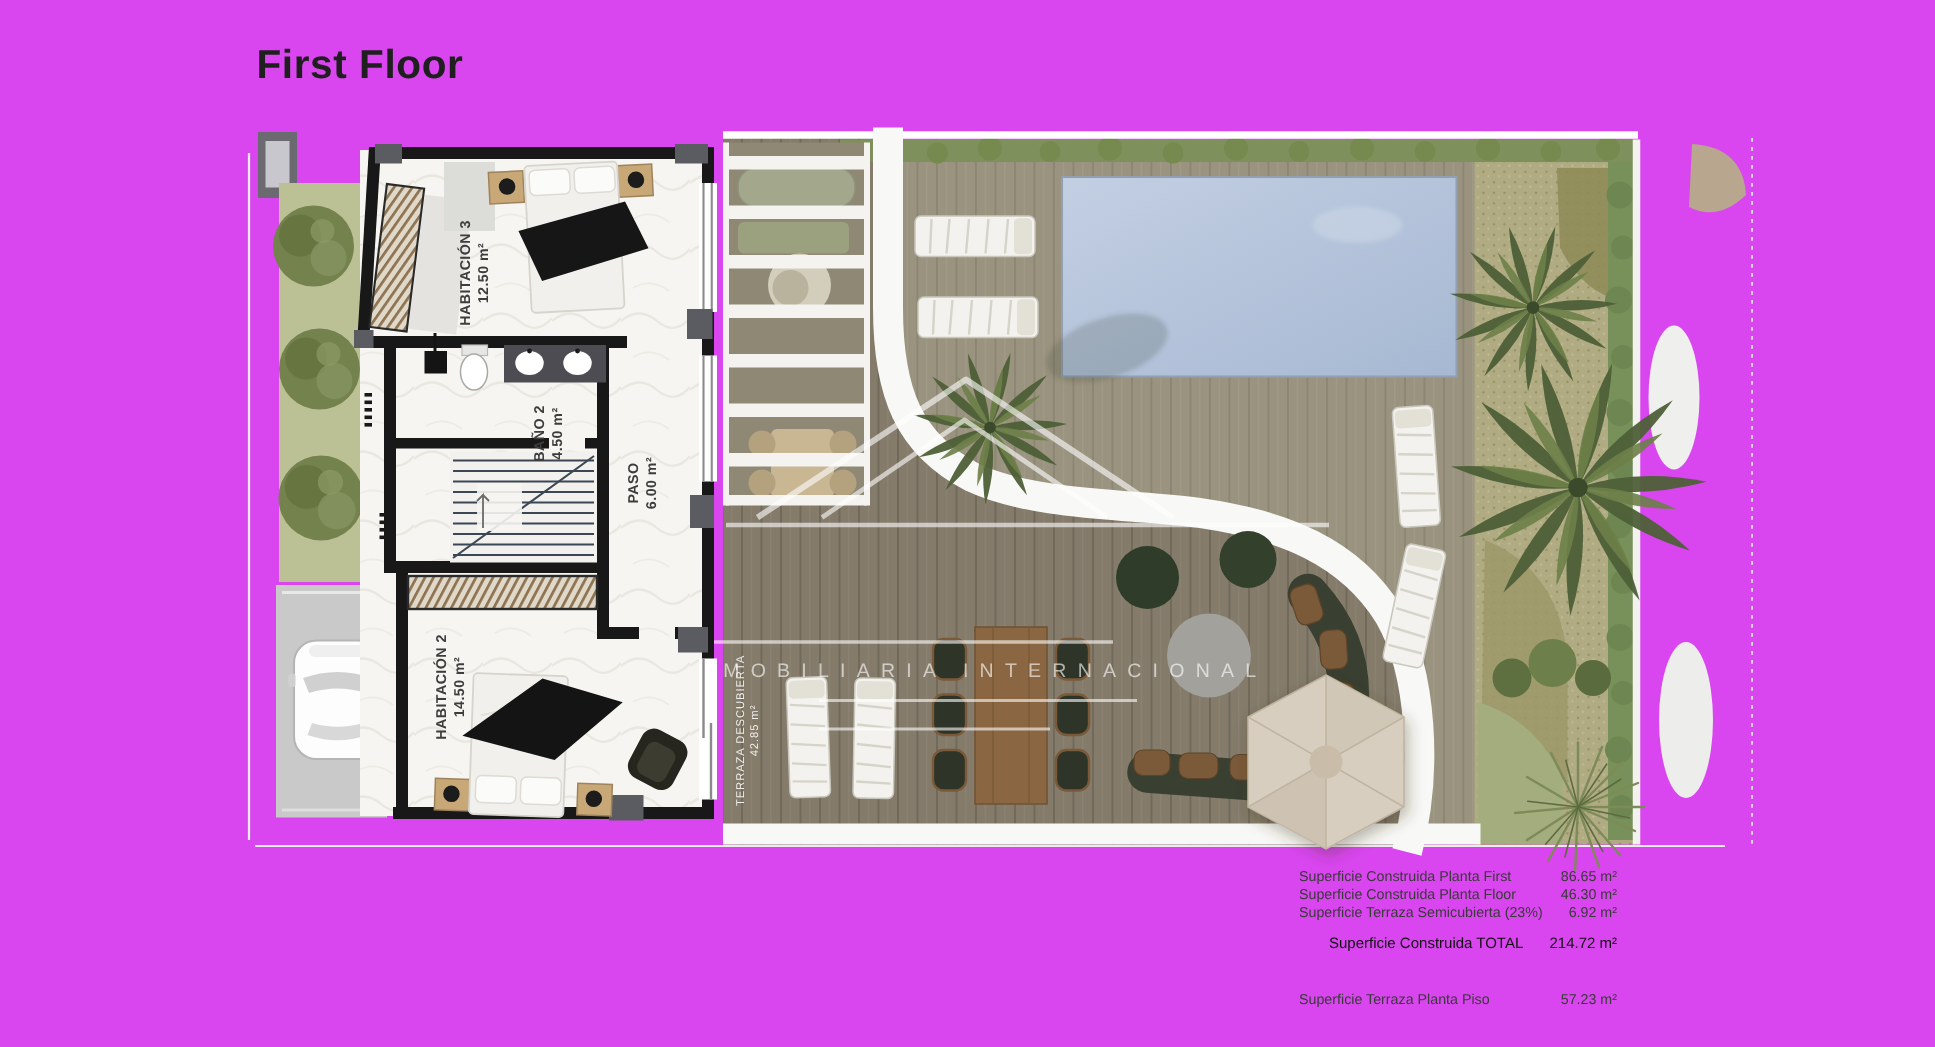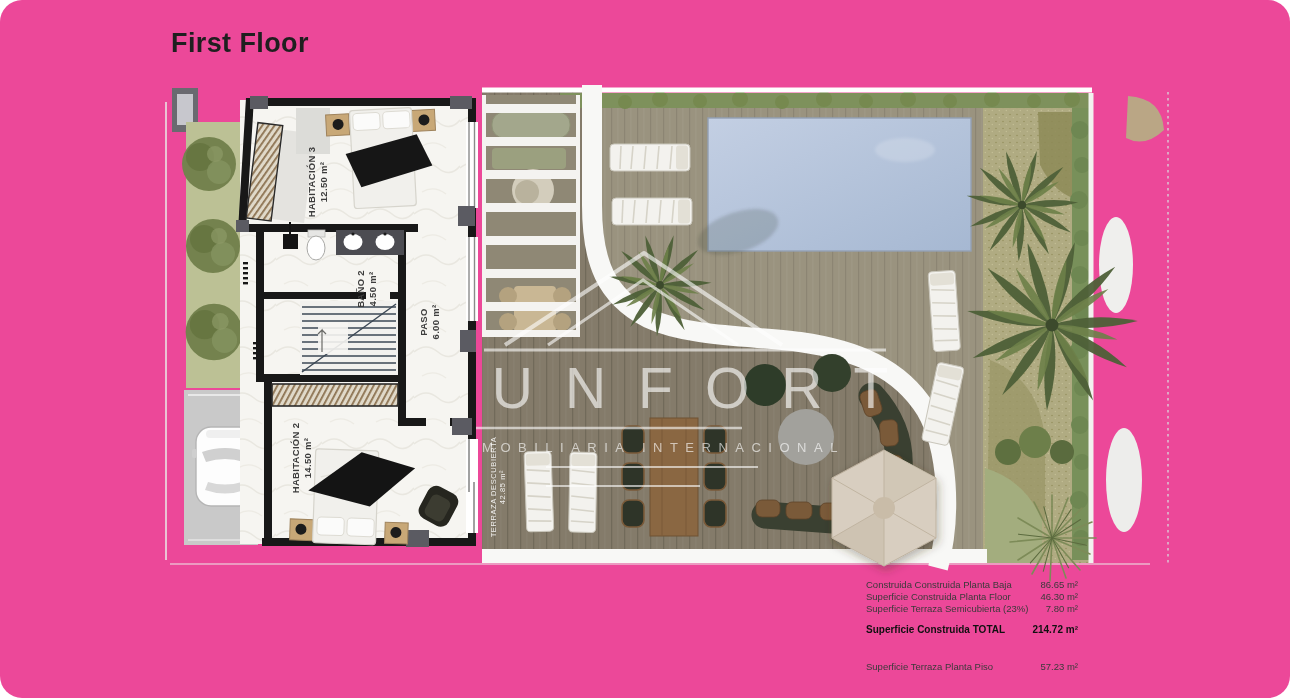--- a/index.html
+++ b/index.html
@@ -1,37 +1,37 @@
 <!DOCTYPE html>
 <html><head>
 <meta charset="utf-8">
 <style>
   html,body{margin:0;padding:0;background:#ffffff;}
-  .stage{position:relative;width:1290px;height:698px;background:#ec4899;overflow:hidden;
-         font-family:"Liberation Sans",sans-serif;border-radius:22px;}
+  .stage{position:relative;width:1290px;height:698px;background:#d946ef;overflow:hidden;
+         font-family:"Liberation Sans",sans-serif;}
   .title{position:absolute;left:171px;top:28px;font-size:27px;font-weight:700;
          color:#1f1f1f;letter-spacing:.4px;}
   svg.plan{position:absolute;left:0;top:0;}
   .roomlbl{position:absolute;transform:translate(-50%,-50%) rotate(-90deg);
            text-align:center;white-space:nowrap;color:#3d3d3d;font-size:9.5px;
            font-weight:700;letter-spacing:.3px;line-height:11.5px;}
   .roomlbl span{display:block;}
   .roomlbl.light{color:rgba(255,255,255,.88);font-size:7.5px;font-weight:400;
                  letter-spacing:.6px;line-height:9px;}
   .wm-brand{position:absolute;left:690px;top:388px;transform:translate(-50%,-50%);
             font-size:57px;font-weight:400;color:rgba(255,255,255,.62);
             letter-spacing:32px;padding-left:32px;white-space:nowrap;}
   .wm-sub{position:absolute;left:660px;top:447px;transform:translate(-50%,-50%);
           font-size:13px;font-weight:400;color:rgba(255,255,255,.62);
           letter-spacing:7.5px;padding-left:7px;white-space:nowrap;text-align:center;}
   .areas{position:absolute;left:866px;top:579px;width:212px;font-size:9.5px;
          color:#3a3a3a;}
   .arow{display:flex;justify-content:space-between;line-height:12px;}
   .arow .v{text-align:center;}
-  .arow.total{font-weight:700;color:#101010;font-size:10px;margin-top:8px;line-height:14px;}
+  .arow.total{font-weight:400;color:#101010;font-size:10px;margin-top:8px;line-height:14px;margin-left:20px;}
   .arow.last{margin-top:24px;}
 </style>
 </head>
 <body>
 
 <div class="stage">
 
   <div class="title">First Floor</div>
 
   <svg class="plan" width="1290" height="698" viewBox="0 0 1290 698">
@@ -471,35 +471,34 @@
   </div>
   <div class="roomlbl" style="left:301px;top:458px;">
     <span>HABITACIÓN 2</span>
     <span>14.50 m²</span>
   </div>
   <div class="roomlbl light" style="left:498px;top:487px;">
     <span>TERRAZA DESCUBIERTA</span>
     <span>42.85 m²</span>
   </div>
 
-  <div class="wm-brand">UNFORT</div>
   <div class="wm-sub">MOBILIARIA INTERNACIONAL</div>
 
   <div class="areas">
     <div class="arow">
-      <span>Construida Construida Planta Baja</span>
+      <span>Superficie Construida Planta First</span>
       <span class="v">86.65 m²</span>
     </div>
     <div class="arow">
       <span>Superficie Construida Planta Floor</span>
       <span class="v">46.30 m²</span>
     </div>
     <div class="arow">
       <span>Superficie Terraza Semicubierta (23%)</span>
-      <span class="v">7.80 m²</span>
+      <span class="v">6.92 m²</span>
     </div>
     <div class="arow total">
       <span>Superficie Construida TOTAL</span>
       <span class="v">214.72 m²</span>
     </div>
     <div class="arow last">
       <span>Superficie Terraza Planta Piso</span>
       <span class="v">57.23 m²</span>
     </div>
   </div>

